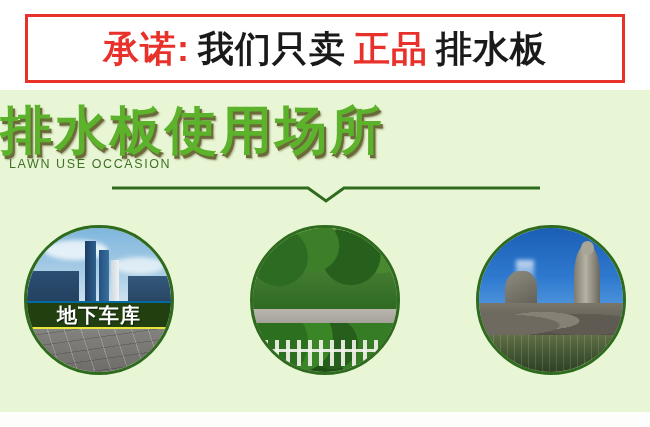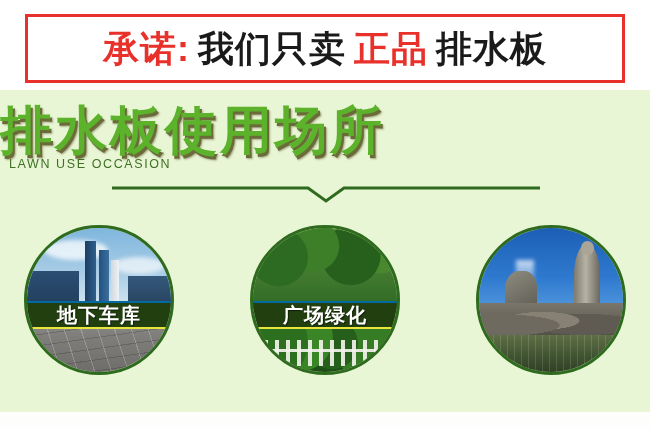--- a/index.html
+++ b/index.html
@@ -367,23 +367,20 @@
 
       <div class="circle-card">
         <div class="circle-photo ph-plaza">
           <div class="sky"></div>
           <div class="trees"></div>
           <div class="pathway"></div>
           <div class="hedge"></div>
           <div class="fence"></div>
           <div class="fence-rail"></div>
         </div>
-        <div class="label-band">
-          <span class="label-text">广场绿化</span>
-        </div>
       </div>
 
 
       <div class="circle-card">
         <div class="circle-photo ph-other">
           <div class="sky"></div>
           <div class="spray"></div>
           <div class="rock-left"></div>
           <div class="statue"></div>
           <div class="statue-head"></div>

